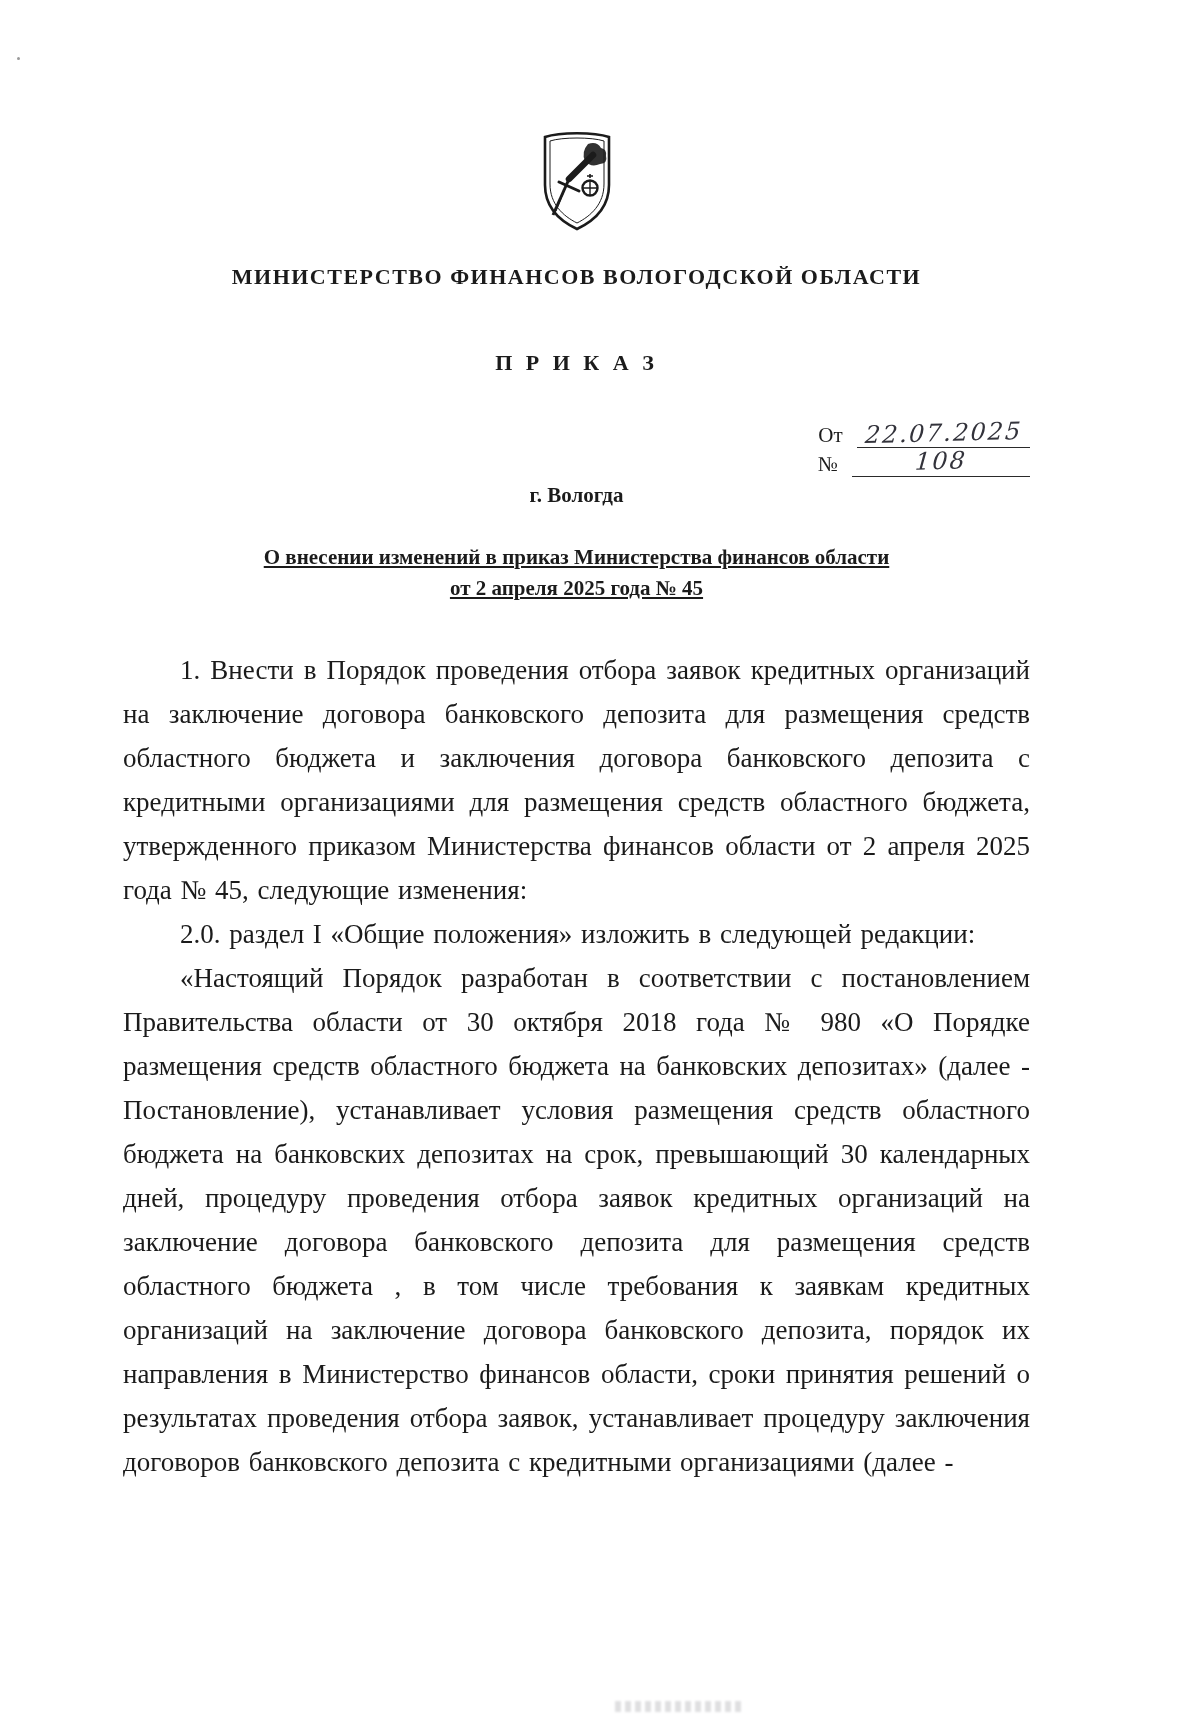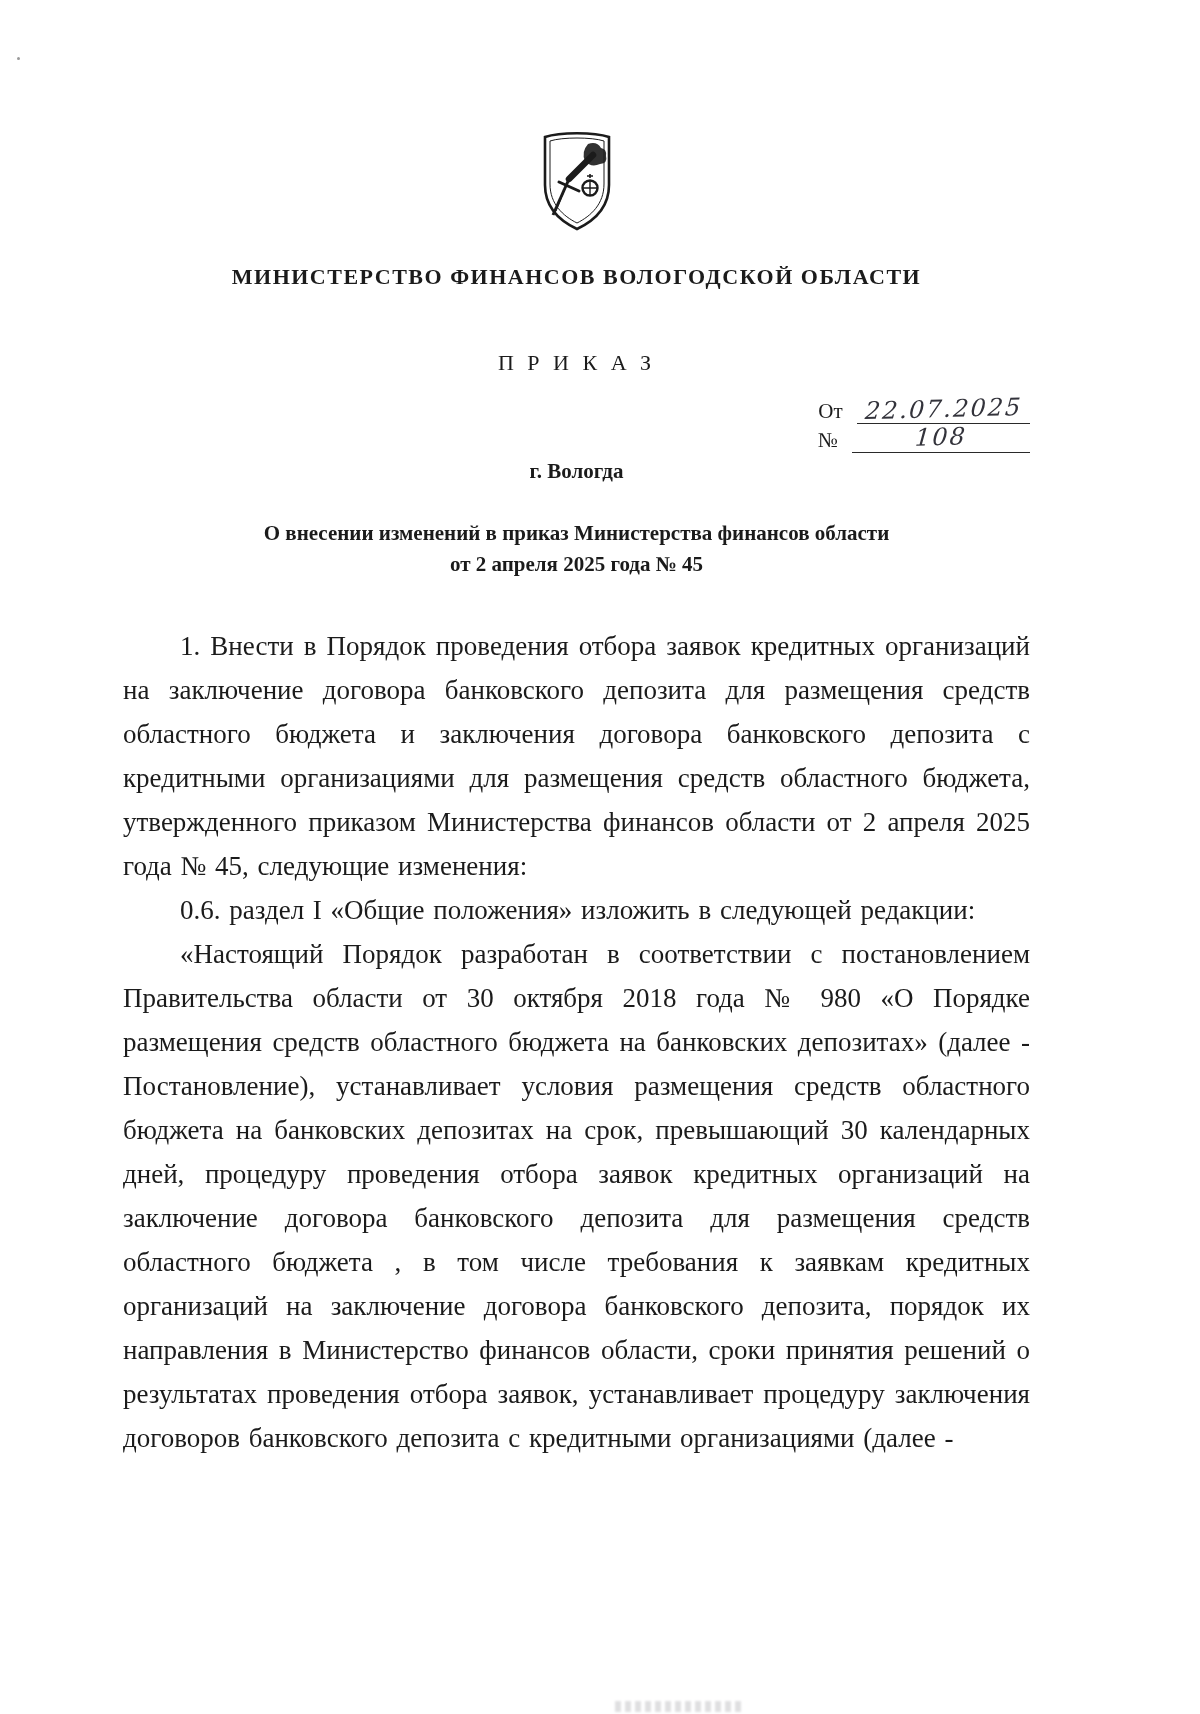--- a/index.html
+++ b/index.html
@@ -26,24 +26,24 @@
   }
   .org-name {
     text-align:center;
     font-weight:bold;
     font-size:22px;
     letter-spacing:1.5px;
     margin-bottom:60px;
   }
   .doc-type {
     text-align:center;
-    font-weight:normal;
+    font-weight:bold;
     font-size:22px;
     letter-spacing:4px;
-    margin-bottom:20px;
+    margin-bottom:44px;
   }
   .meta-row {
     display:flex;
     justify-content:space-between;
     align-items:flex-end;
     font-size:21px;
     margin-bottom:6px;
     flex-direction:column;
   }
   .meta-left, .meta-right { display:flex; align-items:flex-end; }
@@ -71,20 +71,21 @@
     font-size:21px;
     margin-bottom:34px;
     font-weight:bold;
   }
   .subject {
     text-align:center;
     font-weight:bold;
     font-size:21px;
     line-height:31px;
     margin-bottom:44px;
+    text-decoration:underline;
   }
   .order-word {
     font-weight:bold;
     font-size:21.5px;
     letter-spacing:0.5px;
     margin-bottom:14px;
   }
   .para {
     font-size:27px;
     line-height:44px;
@@ -156,19 +157,19 @@
 
   <div class="city">г. Вологда</div>
 
   <div class="subject">
     <div>О внесении изменений в приказ Министерства финансов области</div>
     <div>от 2 апреля 2025 года № 45</div>
   </div>
 
 
   <p class="para">1. Внести в Порядок проведения отбора заявок кредитных организаций на заключение договора банковского депозита для размещения средств областного бюджета и заключения договора банковского депозита с кредитными организациями для размещения средств областного бюджета, утвержденного приказом Министерства финансов области от 2 апреля 2025 года № 45, следующие изменения:</p>
-  <p class="para">0.6. раздел I «Общие положения» изложить в следующей редакции:</p>
+  <p class="para">2.0. раздел I «Общие положения» изложить в следующей редакции:</p>
   <p class="para">«Настоящий Порядок разработан в соответствии с постановлением Правительства области от 30 октября 2018 года № 980 «О Порядке размещения средств областного бюджета на банковских депозитах» (далее - Постановление), устанавливает условия размещения средств областного бюджета на банковских депозитах на срок, превышающий 30 календарных дней, процедуру проведения отбора заявок кредитных организаций на заключение договора банковского депозита для размещения средств областного бюджета , в том числе требования к заявкам кредитных организаций на заключение договора банковского депозита, порядок их направления в Министерство финансов области, сроки принятия решений о результатах проведения отбора заявок, устанавливает процедуру заключения договоров банковского депозита с кредитными организациями (далее -</p>
 
 </div>
 
 <div class="scan-speck"></div>
 <div class="scan-smudge"></div>
 
 </body></html>

